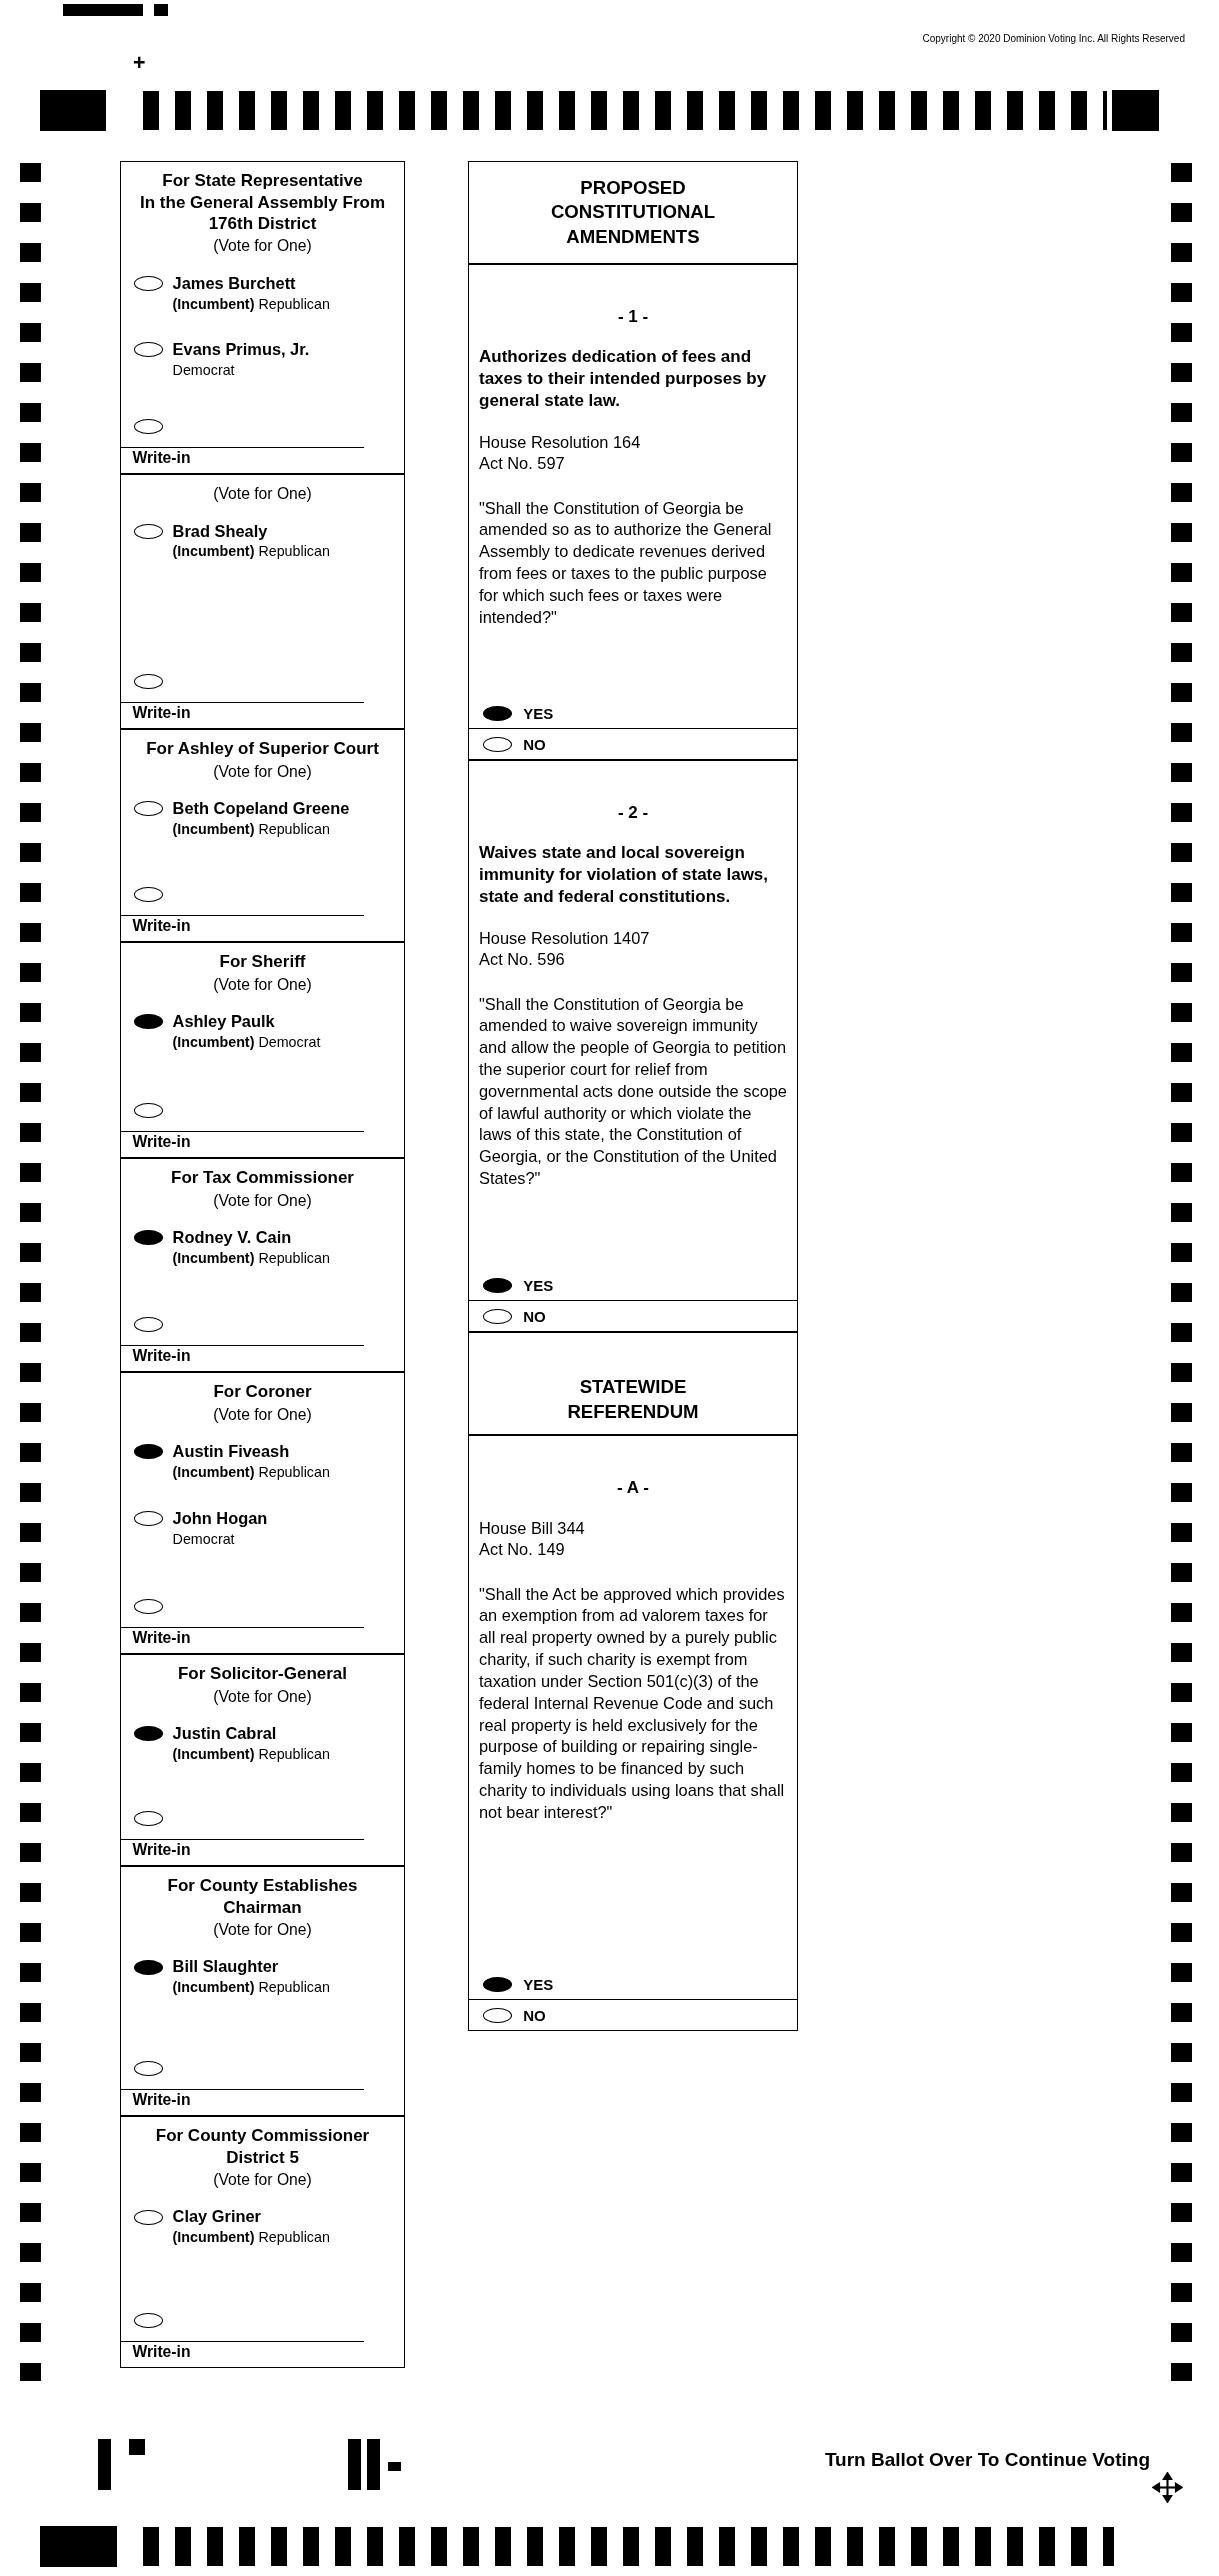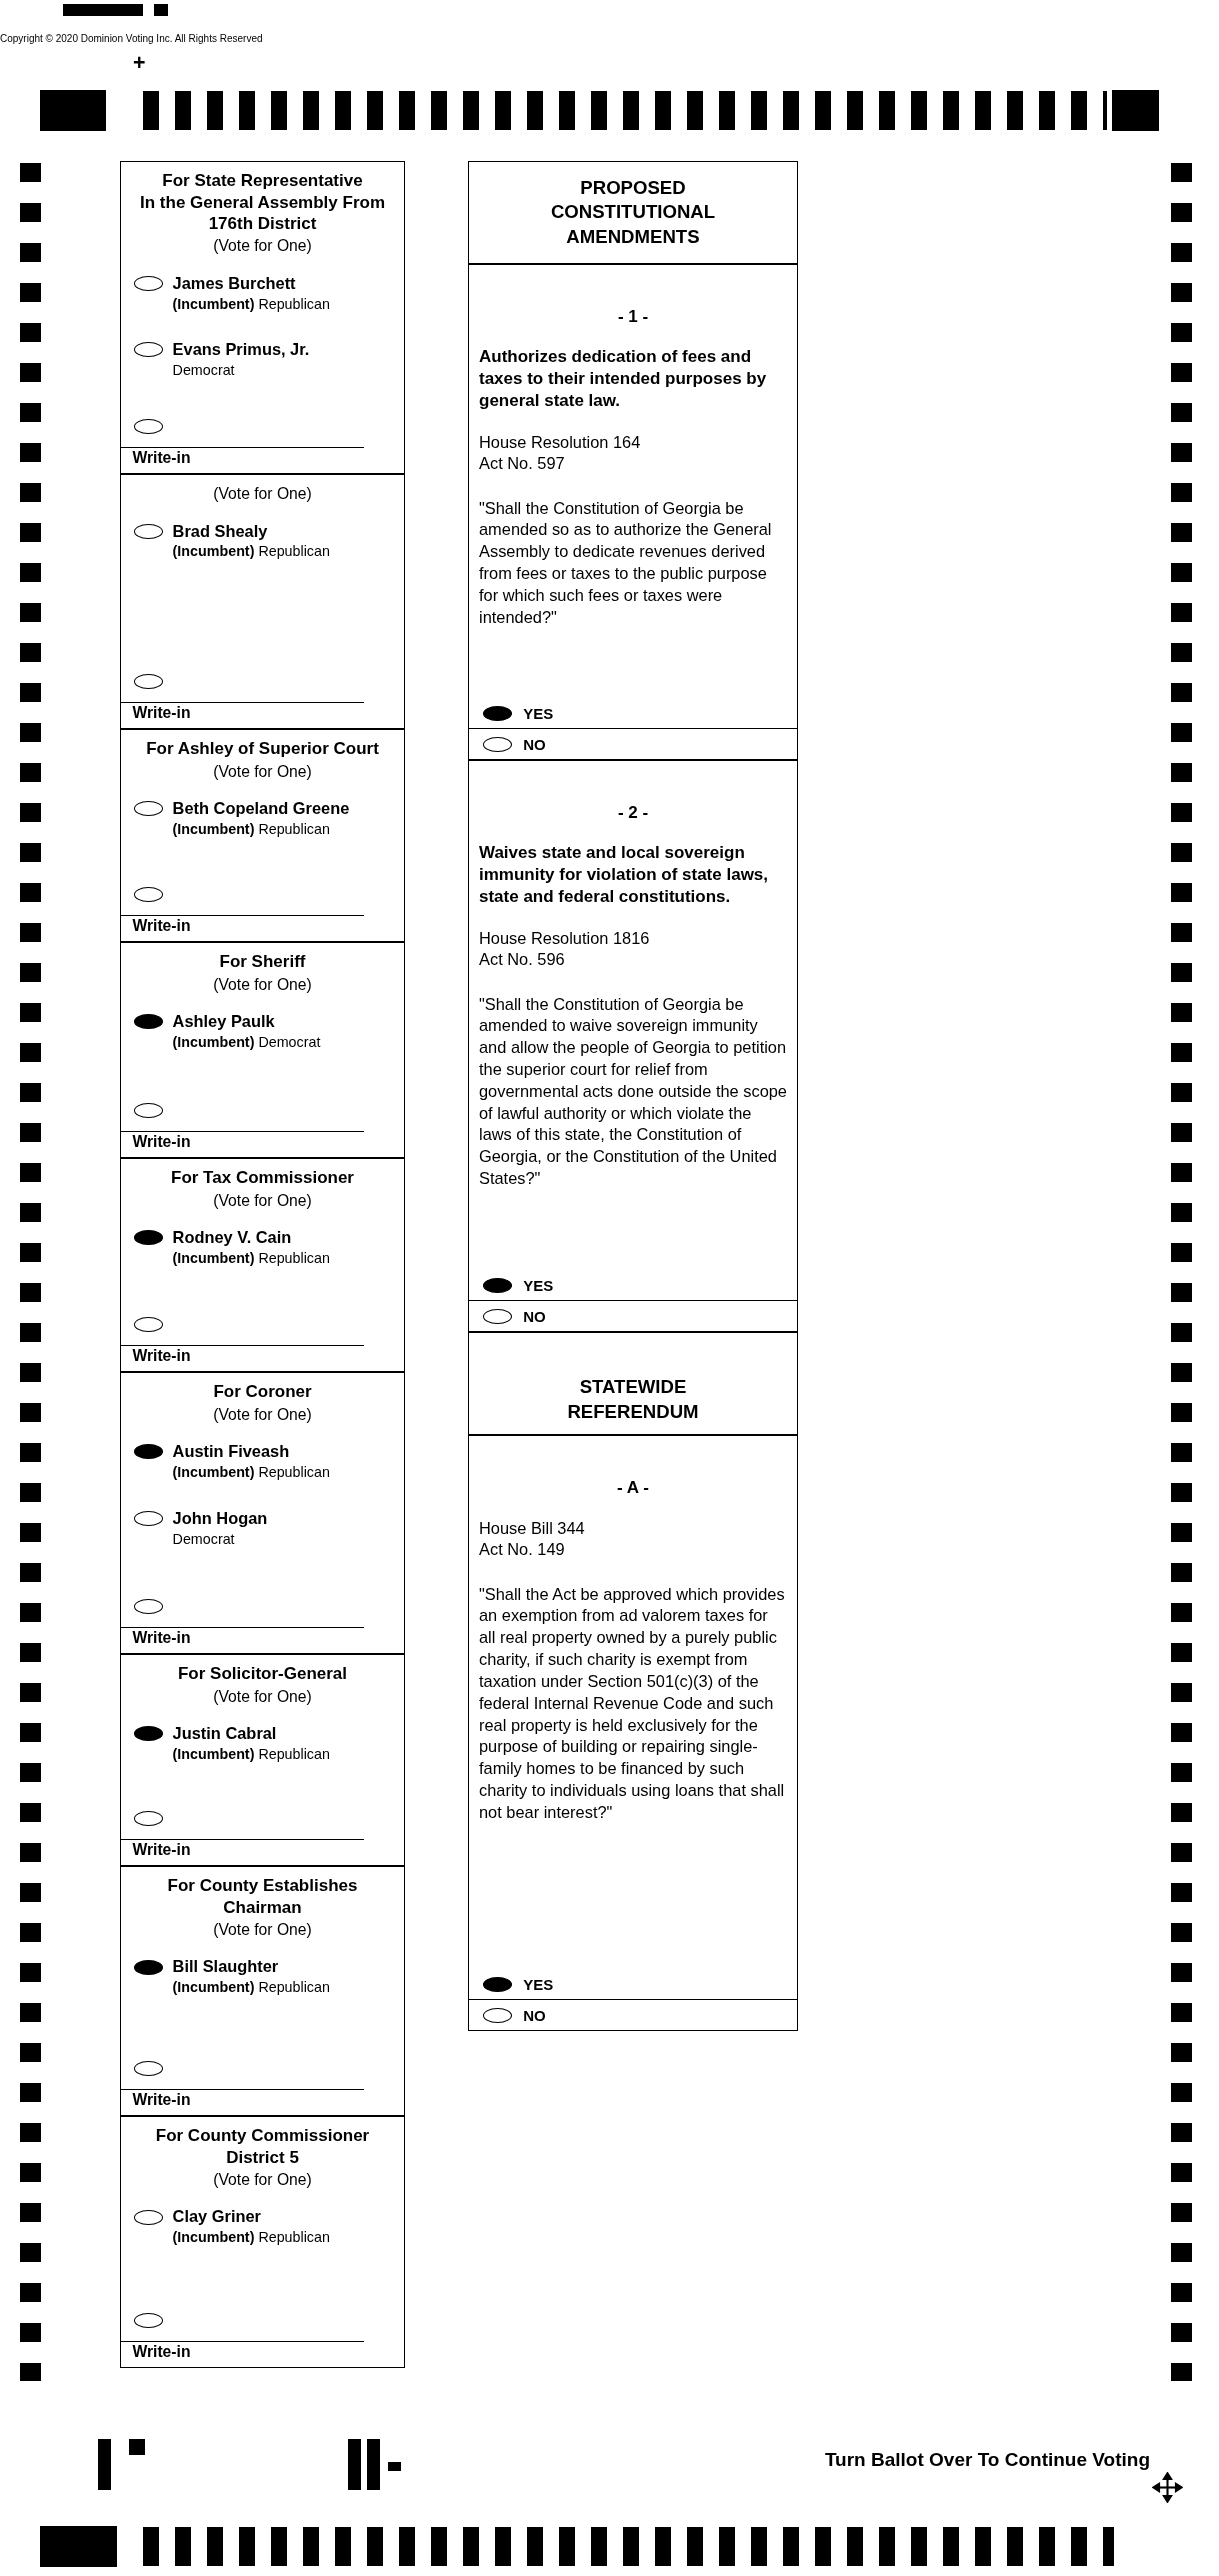--- a/index.html
+++ b/index.html
@@ -4,21 +4,21 @@
 <style>
   * { margin:0; padding:0; box-sizing:border-box; }
   html,body { width:1219px; height:2576px; background:#fff; color:#000;
     font-family:"Liberation Sans", sans-serif; position:relative; overflow:hidden; }
   .abs { position:absolute; }
 
   
   .corner-bar-top { left:63px; top:4.3px; width:80px; height:11.4px; background:#000; }
   .corner-sq-top { left:154px; top:4.3px; width:14.3px; height:11.4px; background:#000; }
   .plus { left:133px; top:51px; font-size:21.4px; font-weight:bold; }
-  .copyright { left:0; top:33px; width:1185px; text-align:left; font-size:10px; }
+  .copyright { left:0; top:33px; width:1185px; text-align:right; font-size:10px; }
 
   .tm-top-left-block { left:40px; top:90px; width:66px; height:41px; background:#000; }
   .tm-top { left:143px; top:91px; width:964px; height:39px;
     background:repeating-linear-gradient(to right,#000 0 16.4px,transparent 16.4px 32px); }
   .tm-top-right-block { left:1112px; top:90px; width:47px; height:41px; background:#000; }
 
   .tm-left { left:20px; top:163px; width:21.4px; height:2218px;
     background:repeating-linear-gradient(to bottom,#000 0 18.6px,transparent 18.6px 40px); }
   .tm-right { left:1171px; top:163px; width:21.4px; height:2218px;
     background:repeating-linear-gradient(to bottom,#000 0 18.6px,transparent 18.6px 40px); }
@@ -365,21 +365,21 @@
     <span class="oval"></span>
     <span class="option-label">NO</span>
   </div>
 </div>
   </section>
 
   <section class="m-section">
     <div class="measure-number">- 2 -</div>
     <div class="measure-summary">Waives state and local sovereign immunity for violation of state laws, state and federal constitutions.</div>
     <div class="measure-refs">
-        <div>House Resolution 1816</div>
+        <div>House Resolution 1407</div>
         <div>Act No. 596</div>
       </div>
     <div class="measure-question">"Shall the Constitution of Georgia be amended to waive sovereign immunity and allow the people of Georgia to petition the superior court for relief from governmental acts done outside the scope of lawful authority or which violate the laws of this state, the Constitution of Georgia, or the Constitution of the United States?"</div>
     <div class="measure-options">
   <div class="option-row">
     <span class="oval filled"></span>
     <span class="option-label">YES</span>
   </div>
 
   <div class="option-row">

